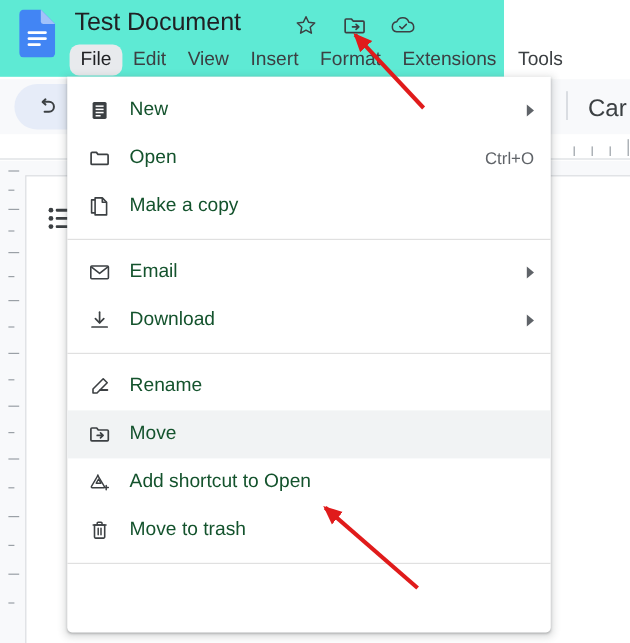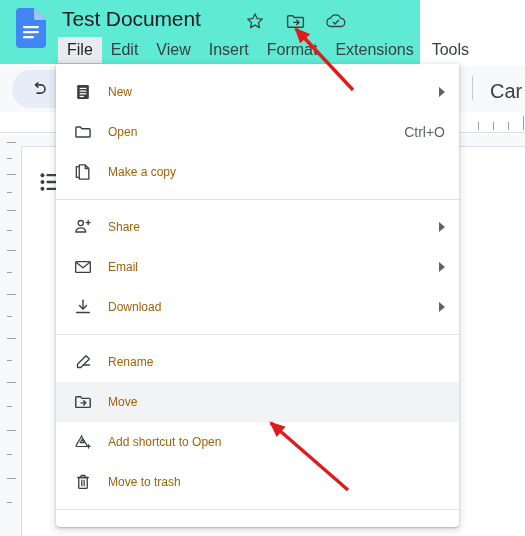--- a/index.html
+++ b/index.html
@@ -46,21 +46,21 @@
   
   .menubar {
     position: absolute; left: 58px; top: 37px;
     height: 26px;
     display: flex; align-items: center;
     white-space: nowrap;
   }
   .menu-item {
     font-size: 16px; color: #3c4043;
     padding: 3px 9px 4px 9px;
-    border-radius: 0;
+    border-radius: 8px;
     line-height: 19px;
   }
   .menu-item.active { background: #e8eaed; color: #202124; }
 
   
   .toolbar {
     position: absolute; left: 0; top: 66px;
     width: 525px; height: 46px;
     background: #f8f9fb;
   }
@@ -149,21 +149,21 @@
     cursor: default;
   }
   .mi.hl { background: #f1f3f4; }
   .mi-ic {
     width: 22px; height: 22px;
     flex: 0 0 22px;
     display: flex; align-items: center; justify-content: center;
     margin-right: 14px;
   }
   .mi-label {
-    font-size: 12px; color: #a16207;
+    font-size: 16px; color: #14532d;
     flex: 1 1 auto;
     line-height: 20px;
     white-space: nowrap;
   }
   .mi-accel {
     font-size: 14px; color: #5f6368;
     margin-left: 16px; white-space: nowrap;
   }
   .mi-arrow {
     width: 0; height: 0; margin-left: 16px;
@@ -318,31 +318,20 @@
           <path d="M4 5.5h8.5v13H4z" fill="none" stroke="#3c4043" stroke-width="1.6" stroke-linejoin="round"></path>
           <path d="M7.5 3.5h7.2l4.3 4.3V20.5H7.5z" fill="#ffffff" stroke="#3c4043" stroke-width="1.6" stroke-linejoin="round"></path>
           <path d="M14.7 3.5v4.3h4.3" fill="none" stroke="#3c4043" stroke-width="1.6" stroke-linejoin="round"></path>
         </svg>
       </span>
       <span class="mi-label">Make a copy</span>
     </div>
 
     <div class="mi-sep"></div>
 
-    <div class="mi">
-      <span class="mi-ic">
-        <svg width="20" height="20" viewBox="0 0 24 24">
-          <circle cx="9.3" cy="7.3" r="3.1" fill="none" stroke="#3c4043" stroke-width="1.6"></circle>
-          <path d="M3.4 18c0-3.2 2.7-5 5.9-5s5.9 1.8 5.9 5z" fill="none" stroke="#3c4043" stroke-width="1.6" stroke-linejoin="round"></path>
-          <path d="M18.2 4.2v5M15.7 6.7h5" stroke="#3c4043" stroke-width="1.6" stroke-linecap="round"></path>
-        </svg>
-      </span>
-      <span class="mi-label">Share</span>
-      <span class="mi-arrow"></span>
-    </div>
 
     <div class="mi">
       <span class="mi-ic">
         <svg width="20" height="20" viewBox="0 0 24 24">
           <rect x="3.2" y="5.6" width="17.6" height="12.8" rx="1" fill="none" stroke="#3c4043" stroke-width="1.6"></rect>
           <path d="M3.7 6.4l8.3 6.6 8.3-6.6" fill="none" stroke="#3c4043" stroke-width="1.6" stroke-linejoin="round"></path>
         </svg>
       </span>
       <span class="mi-label">Email</span>
       <span class="mi-arrow"></span>

